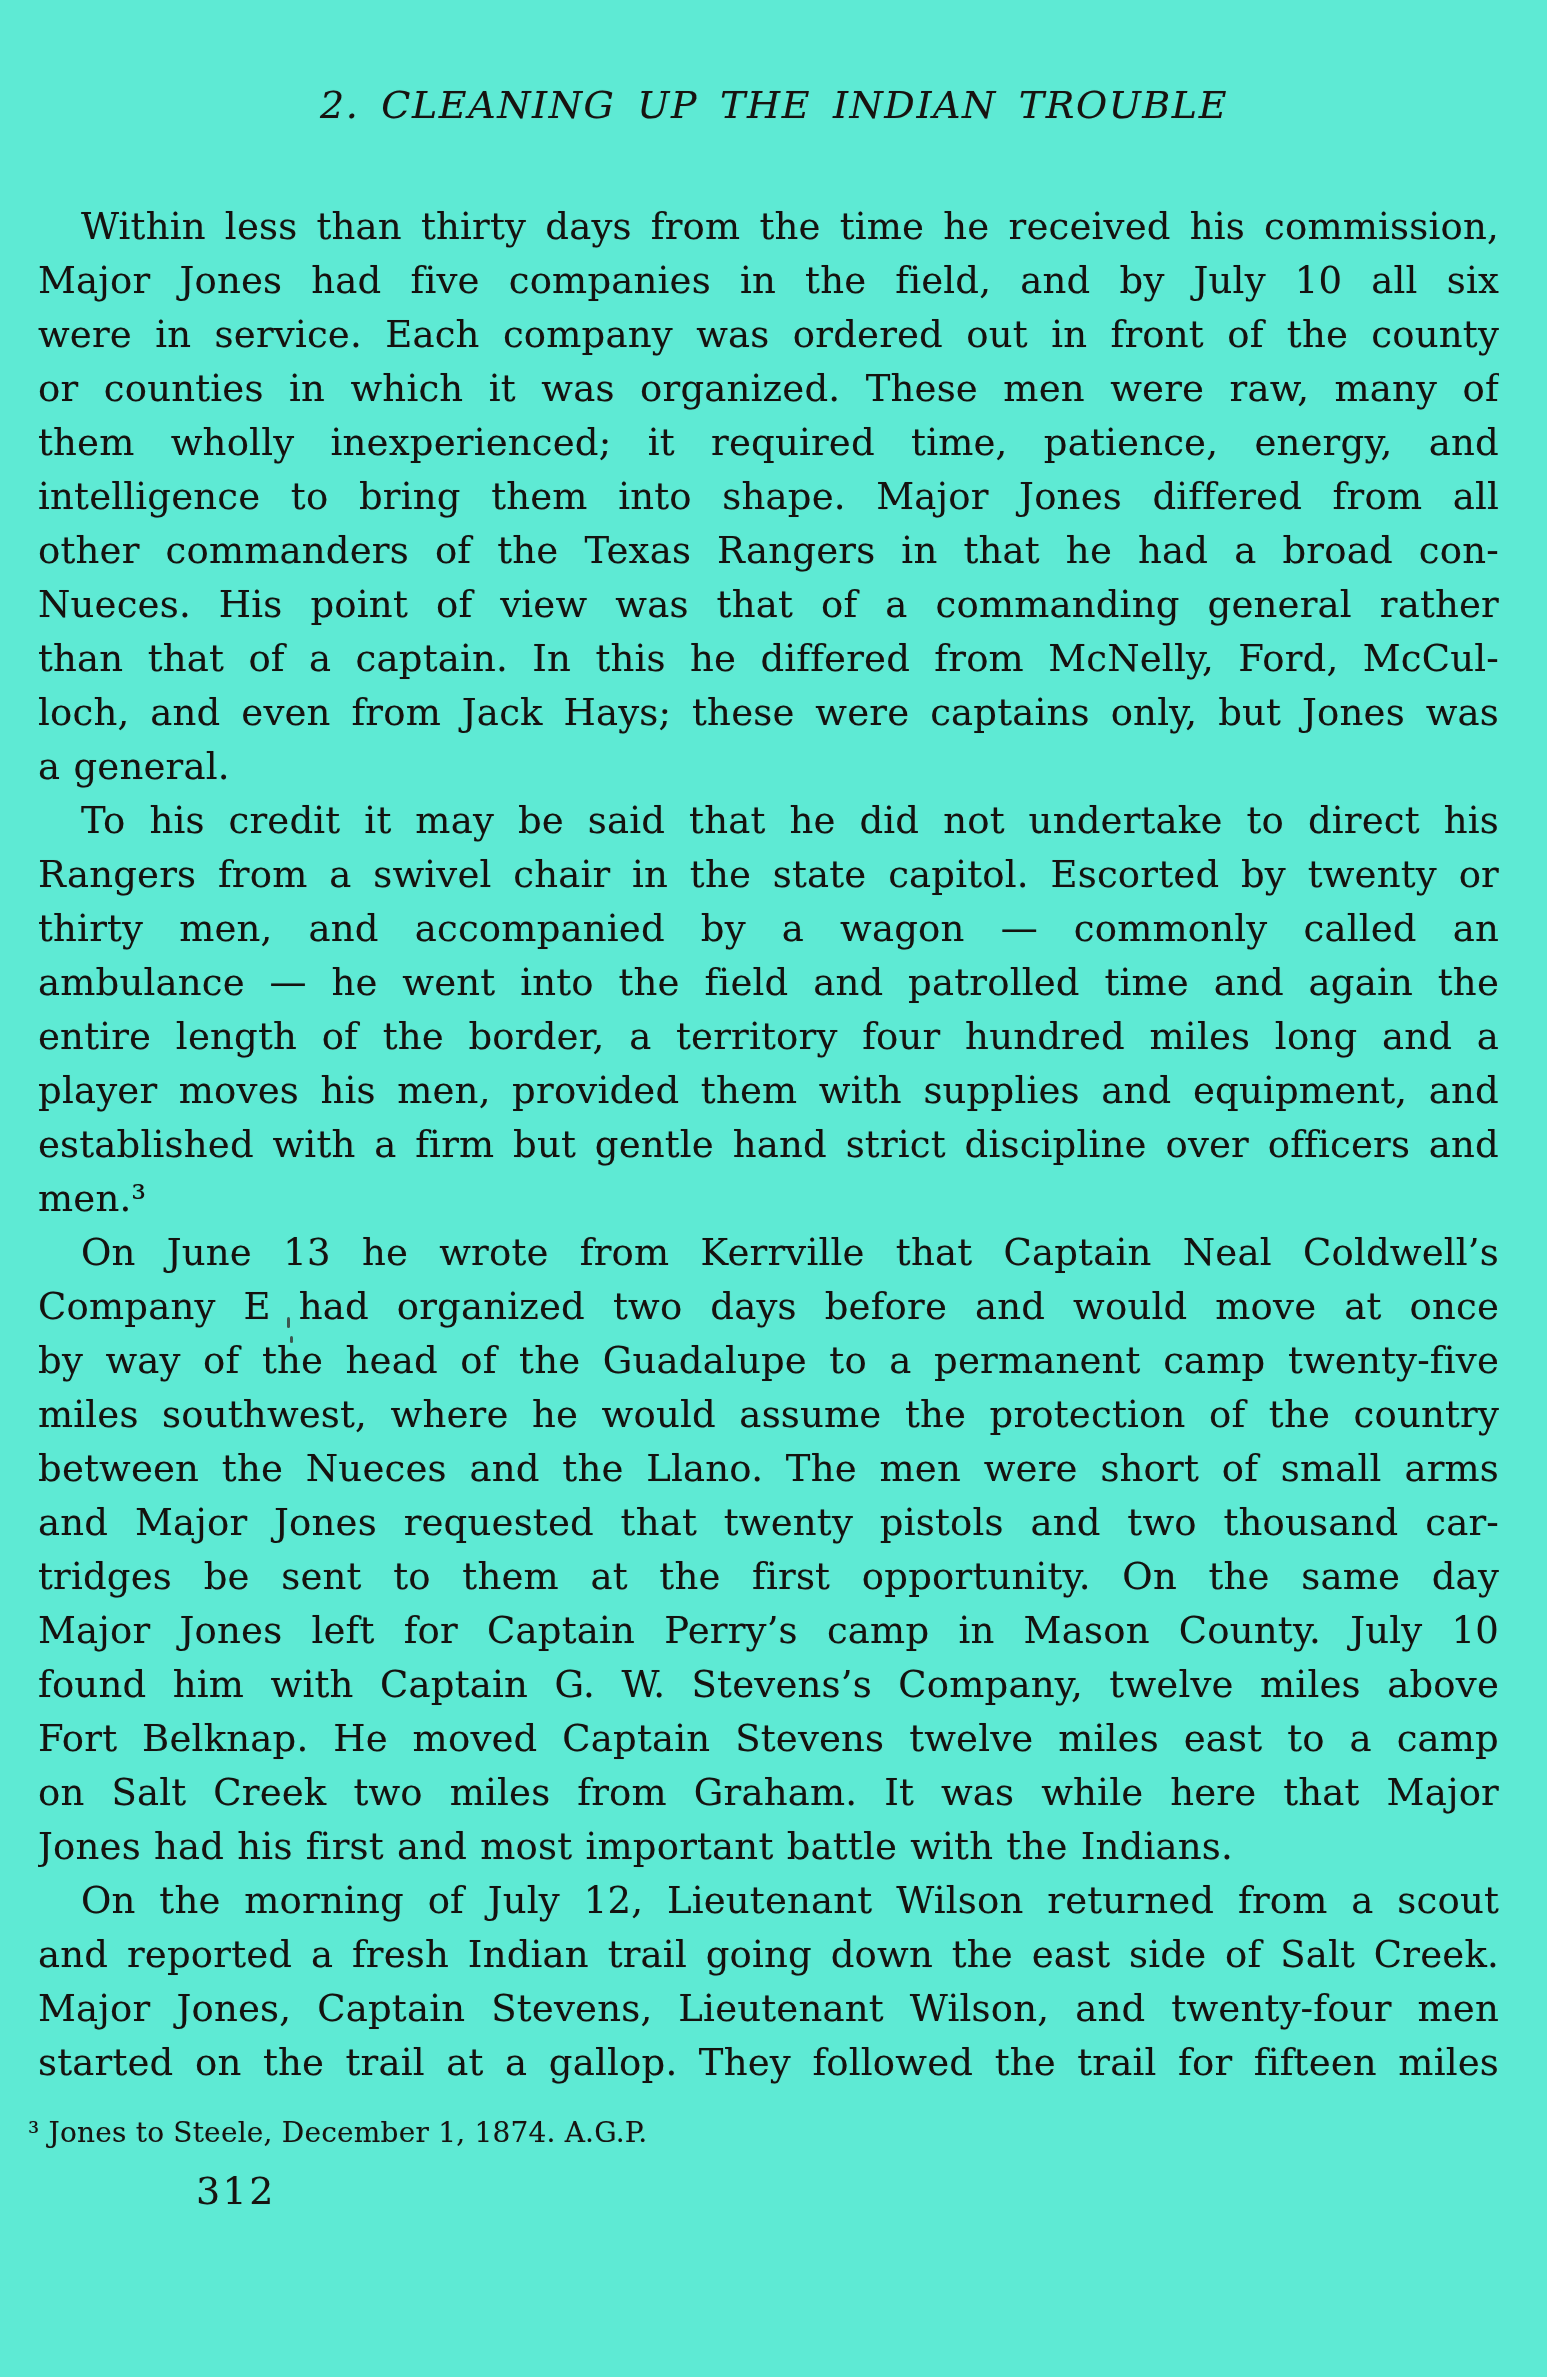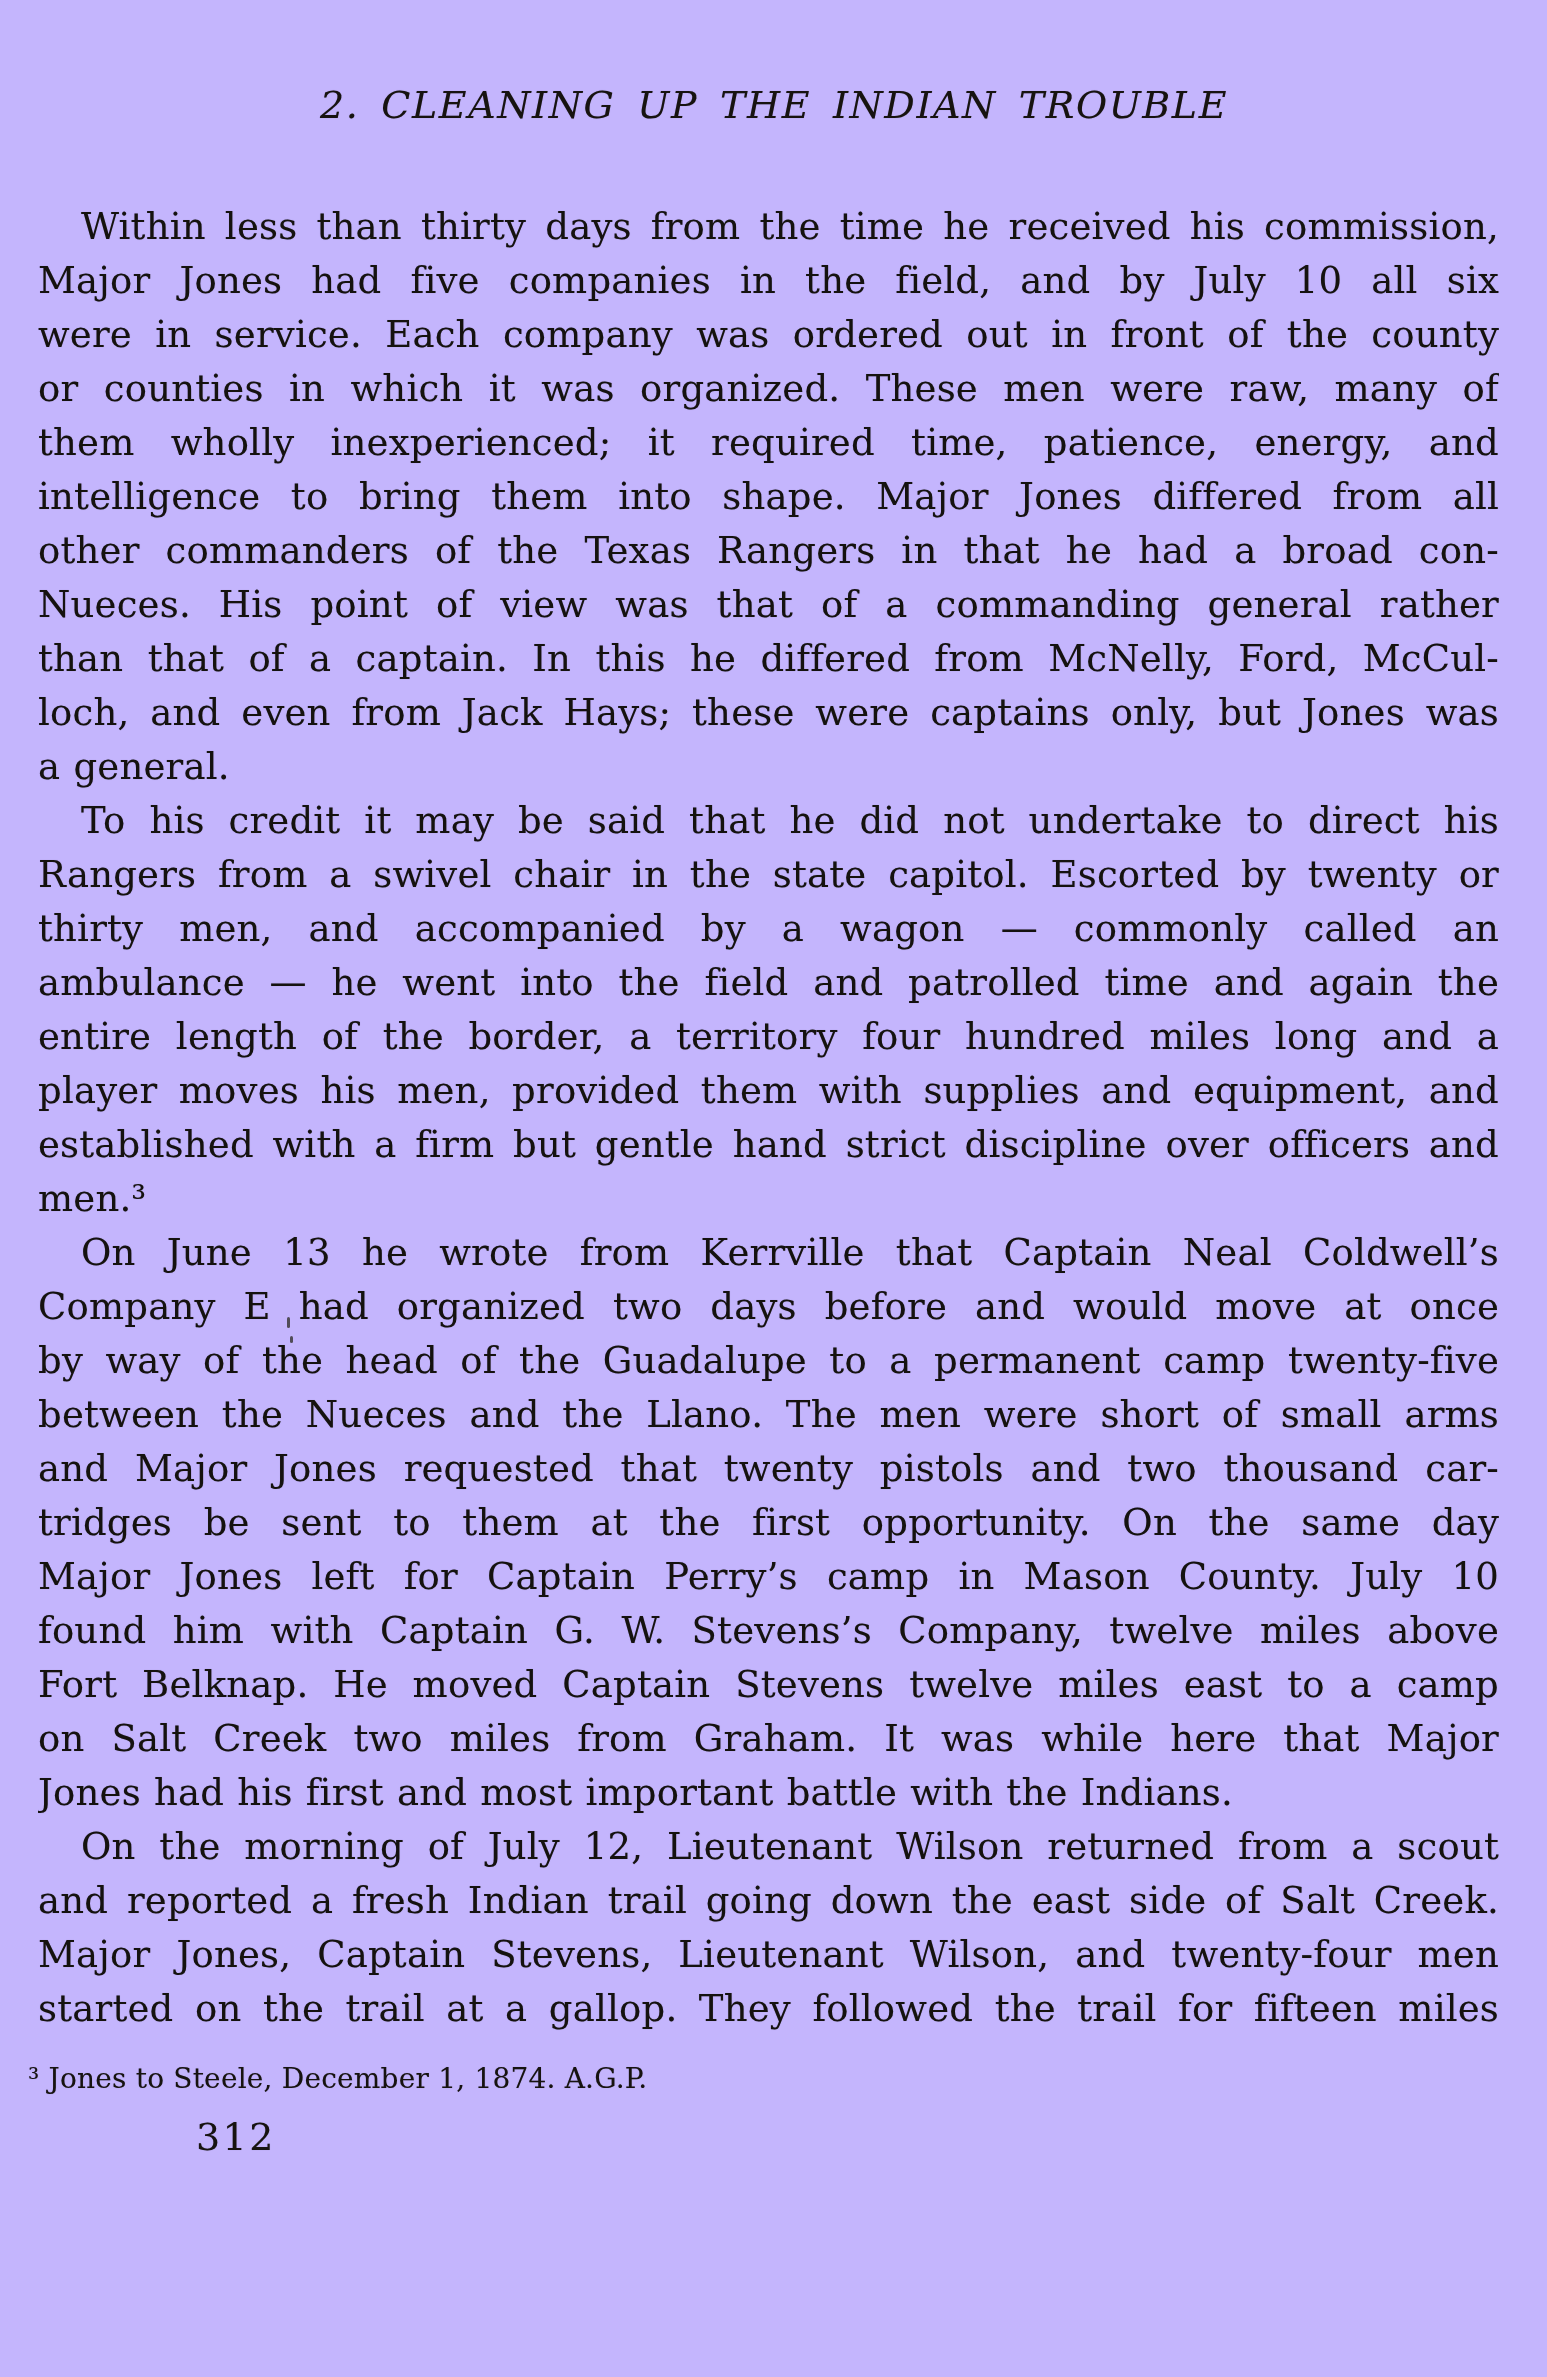--- a/index.html
+++ b/index.html
@@ -1,21 +1,21 @@
 <!DOCTYPE html>
 <html style="font-size:13px"><head>
 <meta charset="utf-8">
 <style>
   html, body { margin: 0; padding: 0; background: #ffffff; }
 
   .page {
     position: relative;
     width: 1548px;
     height: 2377px;
-    background: #c4b5fd;
+    background: #5eead4;
     font-family: "DejaVu Serif", "Liberation Serif", serif;
     color: #15120f;
     overflow: hidden;
   }
 
   .heading {
     padding-top: 82px;
     text-align: center;
     font-style: italic;
     font-weight: 500;
@@ -100,20 +100,21 @@
       <div class="line just">Rangers from a swivel chair in the state capitol. Escorted by twenty or</div>
       <div class="line just">thirty men, and accompanied by a wagon — commonly called an</div>
       <div class="line just">ambulance — he went into the field and patrolled time and again the</div>
       <div class="line just">entire length of the border, a territory four hundred miles long and a</div>
       <div class="line just">player moves his men, provided them with supplies and equipment, and</div>
       <div class="line just">established with a firm but gentle hand strict discipline over officers and</div>
       <div class="line">men.³</div>
       <div class="line just indent">On June 13 he wrote from Kerrville that Captain Neal Coldwell’s</div>
       <div class="line just">Company E had organized two days before and would move at once</div>
       <div class="line just">by way of the head of the Guadalupe to a permanent camp twenty-five</div>
+      <div class="line just">miles southwest, where he would assume the protection of the country</div>
       <div class="line just">between the Nueces and the Llano. The men were short of small arms</div>
       <div class="line just">and Major Jones requested that twenty pistols and two thousand car-</div>
       <div class="line just">tridges be sent to them at the first opportunity. On the same day</div>
       <div class="line just">Major Jones left for Captain Perry’s camp in Mason County. July 10</div>
       <div class="line just">found him with Captain G. W. Stevens’s Company, twelve miles above</div>
       <div class="line just">Fort Belknap. He moved Captain Stevens twelve miles east to a camp</div>
       <div class="line just">on Salt Creek two miles from Graham. It was while here that Major</div>
       <div class="line">Jones had his first and most important battle with the Indians.</div>
       <div class="line just indent">On the morning of July 12, Lieutenant Wilson returned from a scout</div>
       <div class="line just">and reported a fresh Indian trail going down the east side of Salt Creek.</div>

